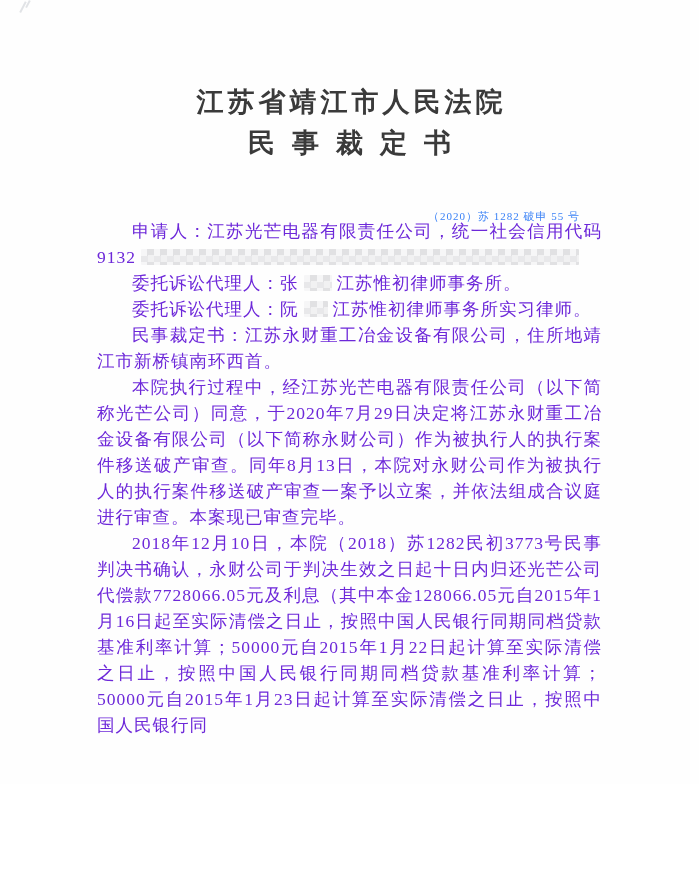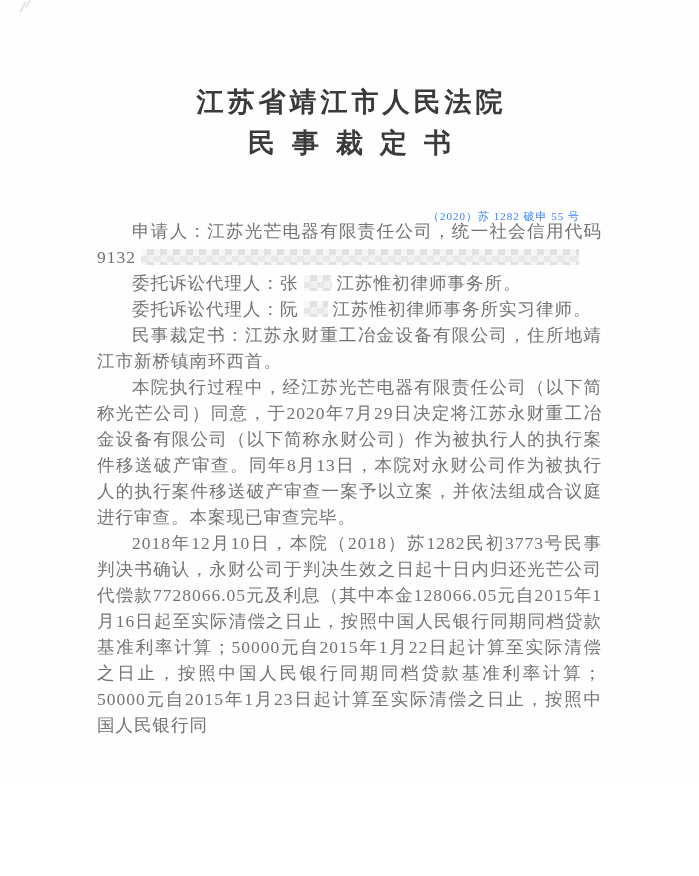--- a/index.html
+++ b/index.html
@@ -50,21 +50,21 @@
   }
   .doc-body {
     position: absolute;
     top: 218px;
     left: 97px;
     width: 505px;
     font-size: 17.5px;
     line-height: 26px;
     letter-spacing: 1px;
     text-align: justify;
-    color: #737373;
+    color: #6d28d9;
   }
   .doc-body p {
     margin: 0;
     padding: 0;
     text-indent: 2em;
   }
   .redact {
     display: inline-block;
     height: 16px;
     margin: 0 5px;

